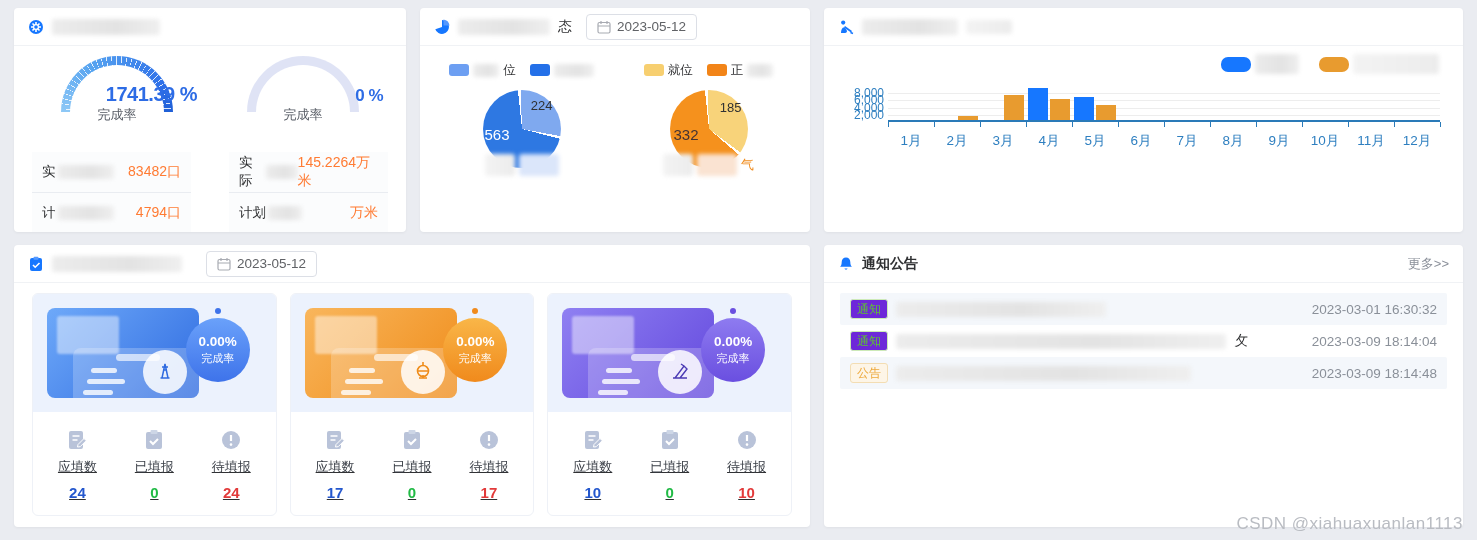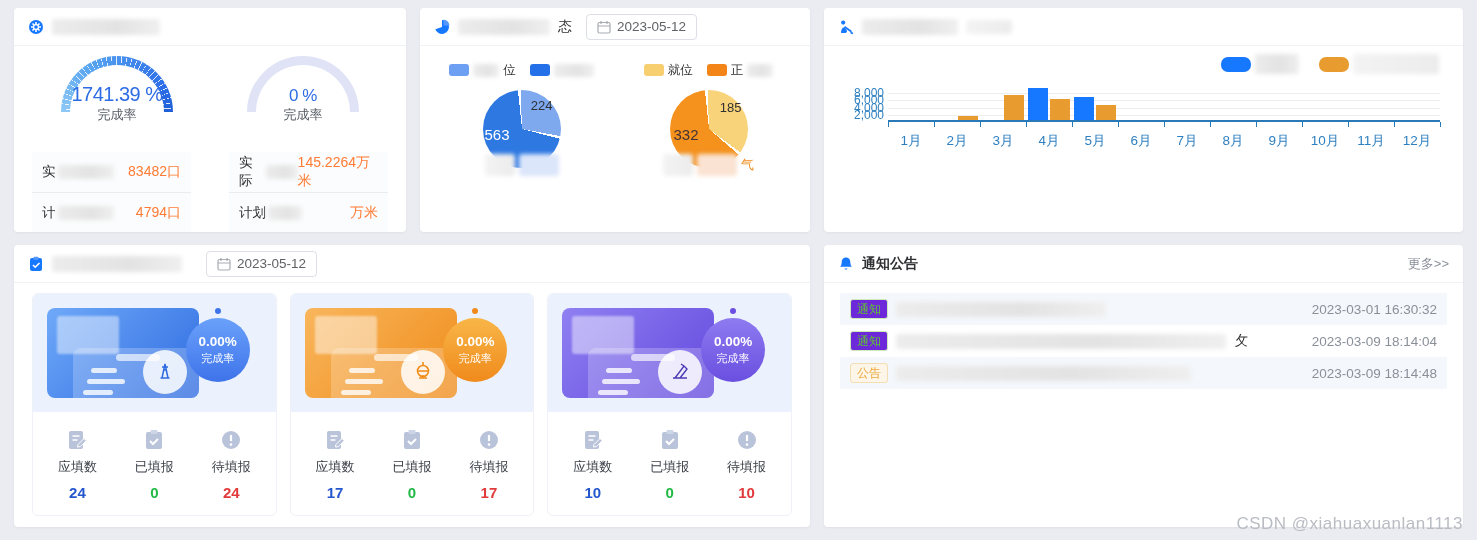--- a/index.html
+++ b/index.html
@@ -31,21 +31,21 @@
   
   .gauge-row { display:flex; justify-content:space-around; margin-top:10px; padding:0 10px; }
   .gauge { position:relative; width:160px; height:66px; }
   .gauge-arc { position:absolute; left:50%; top:0; transform:translateX(-50%); width:112px; height:58px; overflow:hidden; }
   .gauge-arc .ring { position:relative; width:112px; height:112px; border-radius:50%; }
   .ring-blue { background:conic-gradient(from 270deg, #8ec8f6 0deg, #57a4f0 60deg, #2d6fe8 150deg, #1f5fd6 180deg, transparent 180deg); }
   .ring-gray { background:conic-gradient(from 270deg, #dfe3f5 0deg 180deg, transparent 180deg); }
   .gauge-arc .ticks { position:absolute; inset:0; border-radius:50%;
     background:repeating-conic-gradient(from 262deg, rgba(255,255,255,.85) 0deg .7deg, transparent .7deg 5.4deg); }
   .gauge-arc .hole { position:absolute; left:9px; top:9px; width:94px; height:94px; border-radius:50%; background:#fff; }
-  .gauge-value { position:absolute; left:0; right:0; bottom:16px; text-align:center; font-size:20px; font-weight:400; color:#2d6ce5; white-space:nowrap; letter-spacing:-0.5px; }
+  .gauge-value { position:absolute; left:0; right:0; bottom:16px; text-align:right; font-size:20px; font-weight:700; color:#2d6ce5; white-space:nowrap; letter-spacing:-0.5px; }
   .gauge-label { position:absolute; left:0; right:0; bottom:-2px; text-align:center; font-size:13px; color:#555a63; }
 
   .tables-row { display:flex; gap:38px; padding:0 18px; margin-top:30px; }
   .mini-table { flex:1; background:#fbfcfd; }
   .mini-row { display:flex; align-items:center; justify-content:space-between; height:40px; padding:0 10px; }
   .mini-row + .mini-row { border-top:1px solid #e9ecf1; }
   .mini-label { color:#303133; font-size:13.5px; display:flex; align-items:center; gap:2px; }
   .mini-value { color:#ff7b33; font-size:14px; }
 
   
@@ -67,21 +67,21 @@
   #bar-plot { position:absolute; inset:0; border-bottom:2px solid #2a7ab8; }
   .gridline { position:absolute; left:0; right:0; height:1px; background:#ededed; }
   .bar { position:absolute; bottom:0; width:20px; }
   .ytick-col { position:absolute; left:-36px; top:-4px; width:32px; }
   .ytick { position:absolute; right:0; font-size:12px; color:#2e7fc0; line-height:12px; }
   .xtick { position:absolute; top:36px; width:1px; height:5px; background:#2a7ab8; }
   #bar-months { position:absolute; left:64px; top:86px; width:552px; display:flex; }
   .month-lab { flex:1; text-align:center; font-size:13.5px; color:#2e7fc0; padding-top:38px; }
 
   
-  .cards-row { display:flex; gap:13px; padding:10px 18px 8px; }
+  .cards-row { display:flex; gap:13px; padding:10px 18px 8px;text-decoration:underline; }
   .fill-card { flex:1; border:1px solid #eef1f7; border-radius:6px; background:#fff; overflow:hidden; }
   .card-top { height:118px; background:#ecf2fd; position:relative; }
   .illus { position:absolute; left:14px; top:14px; width:152px; height:90px; border-radius:8px; overflow:hidden; }
   .illus-blue   { background:linear-gradient(135deg,#6ea9f9,#2f6be0); }
   .illus-orange { background:linear-gradient(135deg,#f9b65c,#ef8c1a); }
   .illus-purple { background:linear-gradient(135deg,#8f80f2,#6348dd); }
   .illus .shot { position:absolute; left:10px; top:8px; width:62px; height:38px; background:rgba(255,255,255,.45); border-radius:3px; filter:blur(1px); }
   .illus .board { position:absolute; left:26px; bottom:-8px; width:130px; height:58px; background:rgba(255,255,255,.22); border-radius:8px 8px 0 0; }
   .illus .board-bar { position:absolute; left:50%; transform:translateX(-50%); top:6px; width:44px; height:7px; border-radius:4px; background:rgba(255,255,255,.65); }
   .illus .line { position:absolute; height:5px; border-radius:3px; background:rgba(255,255,255,.8); }

